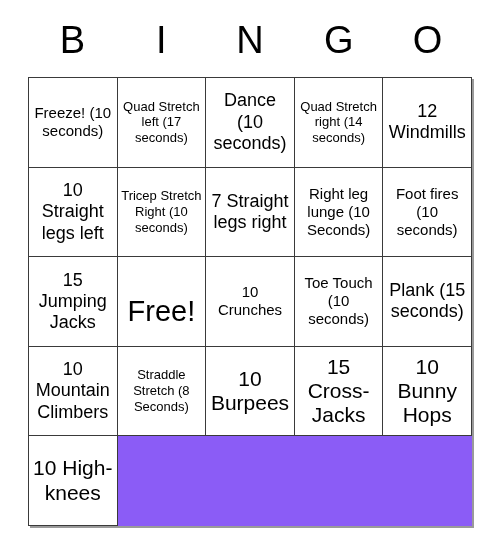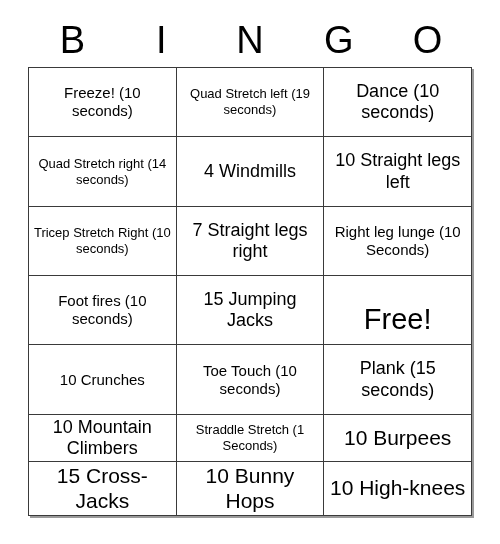--- a/index.html
+++ b/index.html
@@ -40,26 +40,26 @@
     font-weight: 400;
     color: #000000;
     letter-spacing: 0px;
     user-select: none;
   }
 
   
   #grid {
     position: absolute;
     left: 28px;
-    top: 67px;
+    top: 77px;
     width: 444px;
     height: 449px;
     box-sizing: border-box;
     display: grid;
-    grid-template-columns: repeat(3, 1fr);
+    grid-template-columns: repeat(5, 1fr);
     grid-template-rows: repeat(5, 1fr);
     border-top: 1px solid #3a3a3a;
     border-left: 1px solid #3a3a3a;
     background: #8b5cf6;
     box-shadow: 2px 2px 0 0 #9a9a9a;
   }
 
   .cell {
     box-sizing: border-box;
     border-right: 1px solid #3a3a3a;
@@ -101,30 +101,30 @@
     <div class="header-letter">G</div>
     <div class="header-letter">O</div>
   </div>
 
   <div id="grid">
 
     <div class="cell">
         <span class="cell-text fs-sm">Freeze! (10 seconds)</span>
       </div>
     <div class="cell">
-        <span class="cell-text fs-xs">Quad Stretch left (19 seconds)</span>
+        <span class="cell-text fs-xs">Quad Stretch left (17 seconds)</span>
       </div>
     <div class="cell">
         <span class="cell-text fs-md">Dance (10 seconds)</span>
       </div>
     <div class="cell">
         <span class="cell-text fs-xs">Quad Stretch right (14 seconds)</span>
       </div>
     <div class="cell">
-        <span class="cell-text fs-md">4 Windmills</span>
+        <span class="cell-text fs-md">12 Windmills</span>
       </div>
 
     <div class="cell">
         <span class="cell-text fs-md">10 Straight legs left</span>
       </div>
     <div class="cell">
         <span class="cell-text fs-xs">Tricep Stretch Right (10 seconds)</span>
       </div>
     <div class="cell">
         <span class="cell-text fs-md">7 Straight legs right</span>
@@ -149,21 +149,21 @@
     <div class="cell">
         <span class="cell-text fs-sm">Toe Touch (10 seconds)</span>
       </div>
     <div class="cell">
         <span class="cell-text fs-md">Plank (15 seconds)</span>
       </div>
     <div class="cell">
         <span class="cell-text fs-md">10 Mountain Climbers</span>
       </div>
     <div class="cell">
-        <span class="cell-text fs-xs">Straddle Stretch (1 Seconds)</span>
+        <span class="cell-text fs-xs">Straddle Stretch (8 Seconds)</span>
       </div>
 
     <div class="cell">
         <span class="cell-text fs-lg">10 Burpees</span>
       </div>
     <div class="cell">
         <span class="cell-text fs-lg">15 Cross-Jacks</span>
       </div>
     <div class="cell">
         <span class="cell-text fs-lg">10 Bunny Hops</span>

